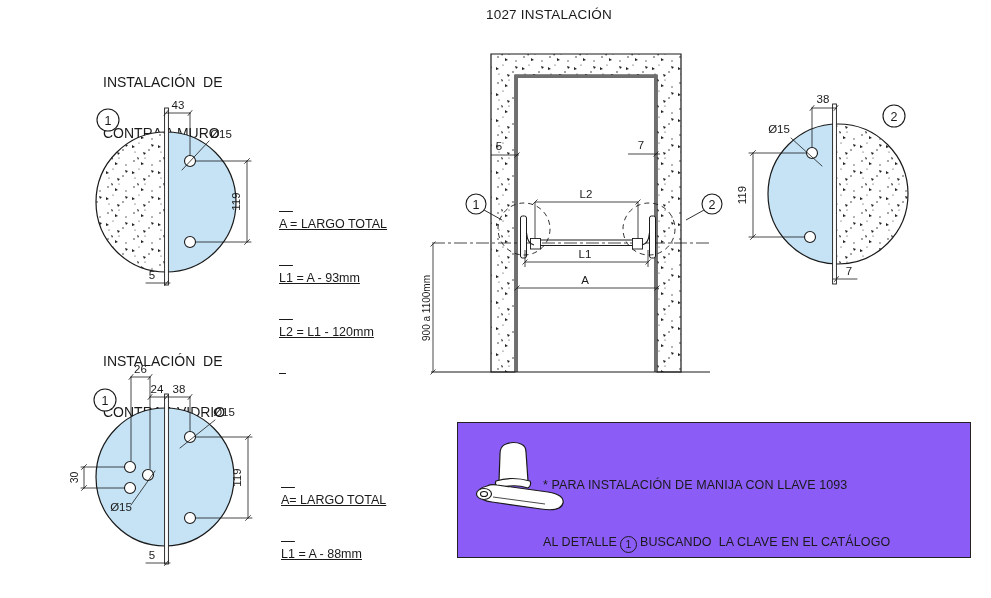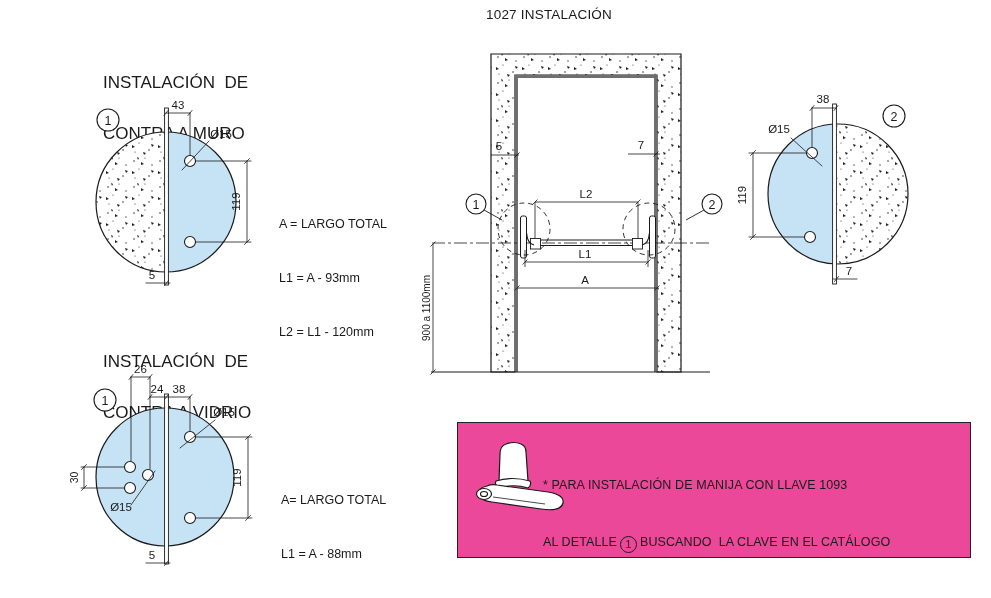--- a/index.html
+++ b/index.html
@@ -1,22 +1,22 @@
 <!DOCTYPE html>
 <html><head>
 <meta charset="utf-8">
 <style>
   html,body { margin:0; padding:0; background:#fff; }
   .canvas { position:relative; width:991px; height:582px; background:#fff;
             font-family:"Liberation Sans", sans-serif; color:#1a1a1a; overflow:hidden; }
   .abs { position:absolute; }
   .title { font-size:13.5px; letter-spacing:.2px; }
-  .heading { font-size:17px; line-height:17px; white-space:pre; }
-  .formulas { font-size:12.5px; line-height:18px; white-space:pre; }
-  .note-box { border:1.6px solid #222; background:#ec4899; }
+  .heading { font-size:14px; line-height:17px; white-space:pre; }
+  .formulas { font-size:12.5px; line-height:18px; white-space:pre;text-decoration:underline; }
+  .note-box { border:1.6px solid #222; background:#8b5cf6; }
   .note-text { font-size:12.5px; line-height:19px; white-space:pre; letter-spacing:.1px; }
   .inline-badge { display:inline-block; width:15px; height:15px; line-height:14px;
                   border:1.2px solid #1a1a1a; border-radius:50%; text-align:center;
                   font-size:10.5px; margin:0 3px; vertical-align:-2px; white-space:normal; }
   svg.overlay { position:absolute; left:0; top:0; }
   svg text { font-family:"Liberation Sans", sans-serif; fill:#1a1a1a; }
   .dimtxt { font-size:11.5px; }
   .badgetxt { font-size:12.5px; }
 </style>
 </head>

